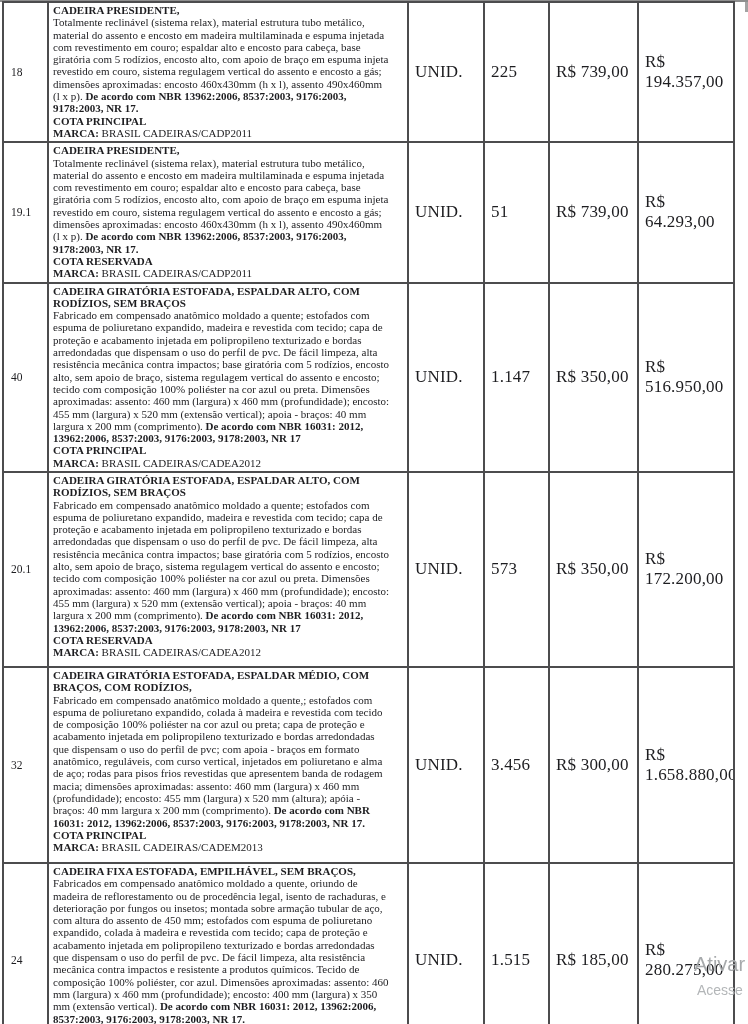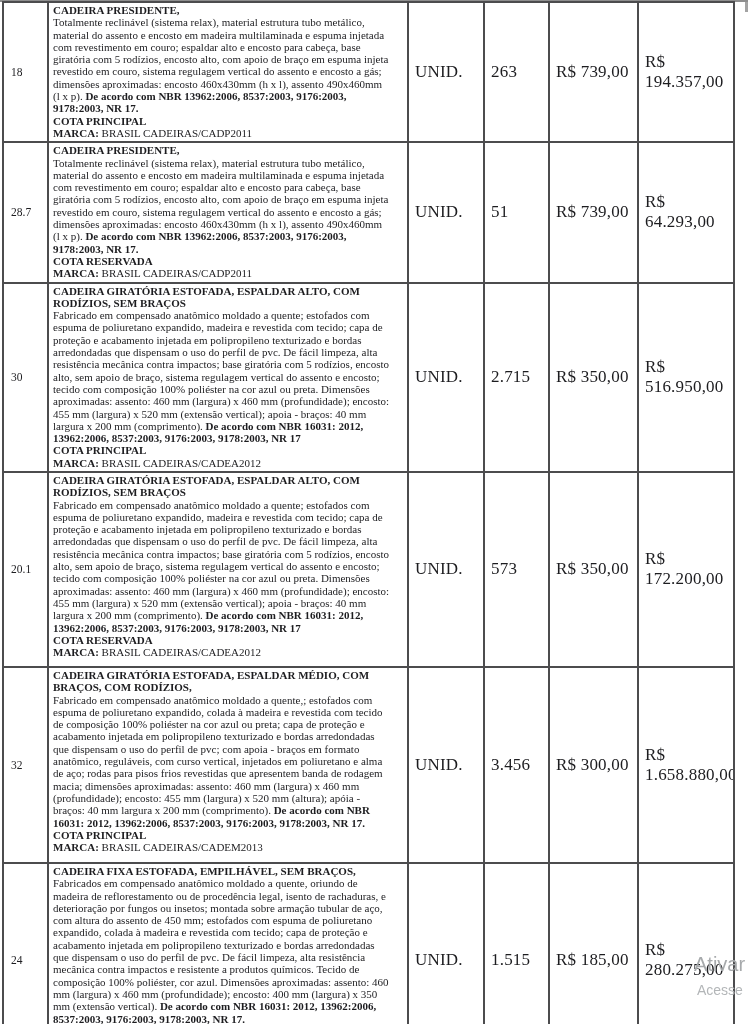--- a/index.html
+++ b/index.html
@@ -58,49 +58,49 @@
   <tbody>
       <tr class="r1">
     <td class="c-item">18</td>
     <td class="c-desc">
       <div class="desc-title">CADEIRA PRESIDENTE,</div>
       <div><span>Totalmente reclinável (sistema relax), material estrutura tubo metálico, material do assento e encosto em madeira multilaminada e espuma injetada com revestimento em couro; espaldar alto e encosto para cabeça, base giratória com 5 rodízios, encosto alto, com apoio de braço em espuma injeta revestido em couro, sistema regulagem vertical do assento e encosto a gás; dimensões aproximadas: encosto 460x430mm (h x l), assento 490x460mm (l x p).</span> <span class="b">De acordo com NBR 13962:2006, 8537:2003, 9176:2003, 9178:2003, NR 17.</span></div>
       <div class="b">COTA PRINCIPAL</div>
       <div><span class="b">MARCA:</span> <span>BRASIL CADEIRAS/CADP2011</span></div>
     </td>
     <td class="c-unit">UNID.</td>
-    <td class="c-qty">263</td>
+    <td class="c-qty">225</td>
     <td class="c-price">R$ 739,00</td>
     <td class="c-total">R$ 194.357,00</td>
   </tr>
 
   <tr class="r2">
-    <td class="c-item">28.7</td>
+    <td class="c-item">19.1</td>
     <td class="c-desc">
       <div class="desc-title">CADEIRA PRESIDENTE,</div>
       <div><span>Totalmente reclinável (sistema relax), material estrutura tubo metálico, material do assento e encosto em madeira multilaminada e espuma injetada com revestimento em couro; espaldar alto e encosto para cabeça, base giratória com 5 rodízios, encosto alto, com apoio de braço em espuma injeta revestido em couro, sistema regulagem vertical do assento e encosto a gás; dimensões aproximadas: encosto 460x430mm (h x l), assento 490x460mm (l x p).</span> <span class="b">De acordo com NBR 13962:2006, 8537:2003, 9176:2003, 9178:2003, NR 17.</span></div>
       <div class="b">COTA RESERVADA</div>
       <div><span class="b">MARCA:</span> <span>BRASIL CADEIRAS/CADP2011</span></div>
     </td>
     <td class="c-unit">UNID.</td>
     <td class="c-qty">51</td>
     <td class="c-price">R$ 739,00</td>
     <td class="c-total">R$ 64.293,00</td>
   </tr>
 
   <tr class="r3">
-    <td class="c-item">30</td>
+    <td class="c-item">40</td>
     <td class="c-desc">
       <div class="desc-title">CADEIRA GIRATÓRIA ESTOFADA, ESPALDAR ALTO, COM RODÍZIOS, SEM BRAÇOS</div>
       <div><span>Fabricado em compensado anatômico moldado a quente; estofados com espuma de poliuretano expandido, madeira e revestida com tecido; capa de proteção e acabamento injetada em polipropileno texturizado e bordas arredondadas que dispensam o uso do perfil de pvc. De fácil limpeza, alta resistência mecânica contra impactos; base giratória com 5 rodízios, encosto alto, sem apoio de braço, sistema regulagem vertical do assento e encosto; tecido com composição 100% poliéster na cor azul ou preta. Dimensões aproximadas:  assento: 460 mm (largura) x 460 mm (profundidade); encosto: 455 mm (largura) x 520 mm (extensão vertical); apoia - braços: 40 mm largura x 200 mm (comprimento).</span> <span class="b">De acordo com NBR 16031: 2012, 13962:2006, 8537:2003, 9176:2003, 9178:2003, NR 17</span></div>
       <div class="b">COTA PRINCIPAL</div>
       <div><span class="b">MARCA:</span> <span>BRASIL CADEIRAS/CADEA2012</span></div>
     </td>
     <td class="c-unit">UNID.</td>
-    <td class="c-qty">2.715</td>
+    <td class="c-qty">1.147</td>
     <td class="c-price">R$ 350,00</td>
     <td class="c-total">R$ 516.950,00</td>
   </tr>
 
   <tr class="r4">
     <td class="c-item">20.1</td>
     <td class="c-desc">
       <div class="desc-title">CADEIRA GIRATÓRIA ESTOFADA, ESPALDAR ALTO, COM RODÍZIOS, SEM BRAÇOS</div>
       <div><span>Fabricado em compensado anatômico moldado a quente; estofados com espuma de poliuretano expandido, madeira e revestida com tecido; capa de proteção e acabamento injetada em polipropileno texturizado e bordas arredondadas que dispensam o uso do perfil de pvc. De fácil limpeza, alta resistência mecânica contra impactos; base giratória com 5 rodízios, encosto alto, sem apoio de braço, sistema regulagem vertical do assento e encosto; tecido com composição 100% poliéster na cor azul ou preta. Dimensões aproximadas:  assento: 460 mm (largura) x 460 mm (profundidade); encosto: 455 mm (largura) x 520 mm (extensão vertical); apoia - braços: 40 mm largura x 200 mm (comprimento).</span> <span class="b">De acordo com NBR 16031: 2012, 13962:2006, 8537:2003, 9176:2003, 9178:2003, NR 17</span></div>
       <div class="b">COTA RESERVADA</div>

